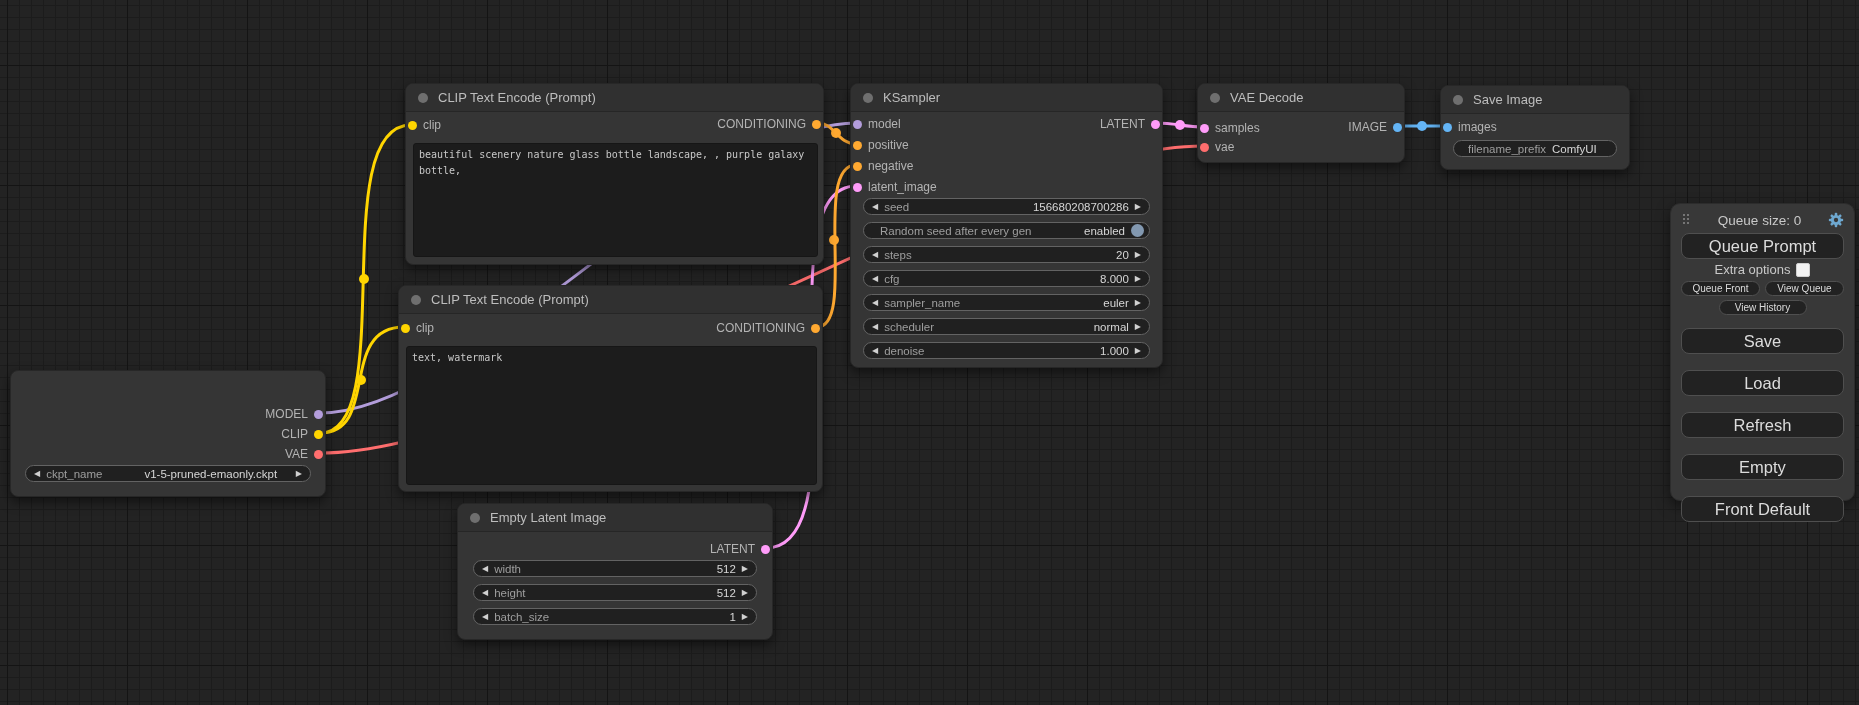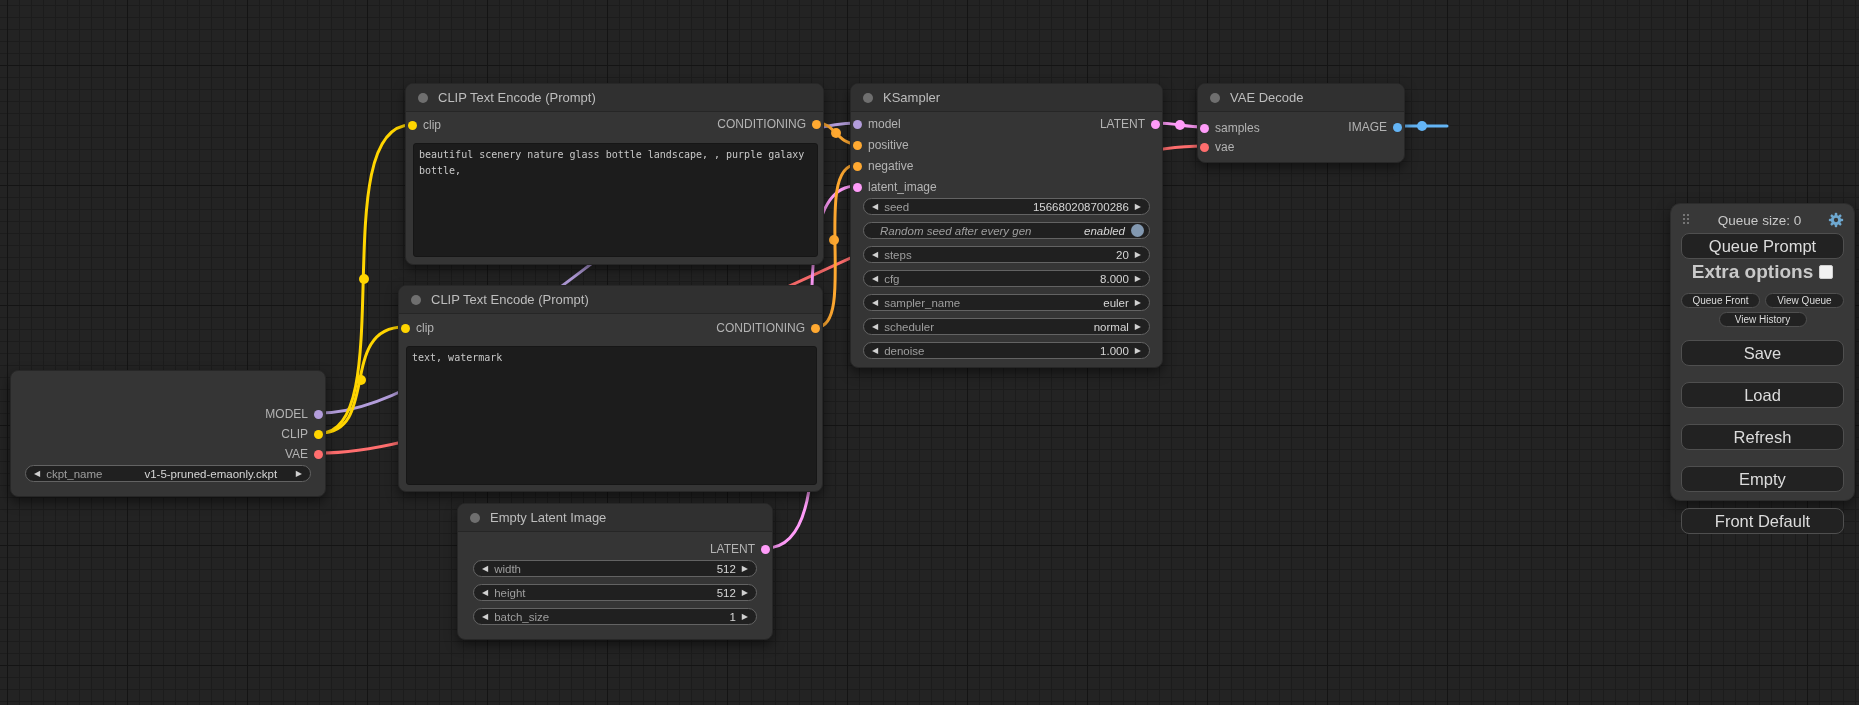--- a/index.html
+++ b/index.html
@@ -62,24 +62,24 @@
   .drag-dots i{width:2px;height:2px;border-radius:50%;background:#8a8a8a;display:block;}
   .qp-title{flex:1;text-align:center;font-size:13.5px;color:#c9c9c9;}
   .gear{flex:none;display:flex;}
   .btn{
     background:#222;border:1px solid #4f4f4f;border-radius:8px;color:#dcdcdc;
     font-family:"Liberation Sans",sans-serif;display:flex;align-items:center;justify-content:center;
     box-sizing:border-box;cursor:pointer;
   }
   .btn.big{height:26px;font-size:16.5px;width:100%;flex:none;}
   .btn.small{height:15px;font-size:10px;border-radius:8px;padding:0 6px;}
-  .extra-row{display:flex;align-items:center;justify-content:center;gap:6px;height:20px;margin:3px 0 2px;font-size:19px;font-weight:bold;}
+  .extra-row{display:flex;align-items:center;justify-content:center;gap:6px;height:20px;margin:3px 0 2px;font-size:13px;}
   .checkbox{width:12px;height:12px;background:#f2f2f2;border:1px solid #cfcfcf;border-radius:2px;}
   .small-row{display:flex;gap:5px;margin-top:2px;}
-  .small-row .btn{flex:1;margin-top:7px;}
+  .small-row .btn{flex:1;}
   .history-row{display:flex;justify-content:center;margin-top:4px;}
   .history-row .btn{width:88px;}
   .stack{display:flex;flex-direction:column;gap:16px;margin-top:13px;justify-content:flex-end;}
 </style>
 </head>
 <body>
 
 <div id="canvas">
 
   <svg id="links" width="1859" height="705">
@@ -211,21 +211,21 @@
       <span>LATENT</span>
       <span class="pdot c-latent"></span>
     </div>
 
     <div class="widget" style="top:114px;left:12px;right:12px;">
       <span class="warr l"></span>
       <span class="wlabel">seed</span>
       <span class="wvalue">156680208700286</span>
       <span class="warr r"></span>
     </div>
-    <div class="widget" style="top:138px;left:12px;right:12px;font-style:italic;">
+    <div class="widget" style="top:138px;left:12px;right:12px;">
       <span class="wlabel" style="margin-left:8px;">Random seed after every gen</span>
       <span class="wvalue">enabled</span>
       <span class="toggle-circle"></span>
     </div>
     <div class="widget" style="top:162px;left:12px;right:12px;">
       <span class="warr l"></span>
       <span class="wlabel">steps</span>
       <span class="wvalue">20</span>
       <span class="warr r"></span>
     </div>
@@ -267,20 +267,34 @@
     <div class="port in" style="top:54px;">
       <span class="pdot c-vae"></span>
       <span>vae</span>
     </div>
     <div class="port out" style="top:34px;">
       <span>IMAGE</span>
       <span class="pdot c-image"></span>
     </div>
   </div>
 
+  <div class="node" style="left:1440px;top:85px;width:190px;height:85px;">
+    <div class="node-title">
+      <span class="collapse-dot"></span>
+      <span>Save Image</span>
+    </div>
+    <div class="port in" style="top:32px;">
+      <span class="pdot c-image"></span>
+      <span>images</span>
+    </div>
+    <div class="widget" style="top:54px;left:12px;right:12px;">
+      <span class="wlabel" style="margin-left:6px;">filename_prefix</span>
+      <span class="wvalue" style="margin-right:14px;">ComfyUI</span>
+    </div>
+  </div>
 
   <div id="queue-panel">
     <div class="qp-header">
       <span class="drag-dots">
           <i></i>
           <i></i>
           <i></i>
           <i></i>
           <i></i>
           <i></i>

